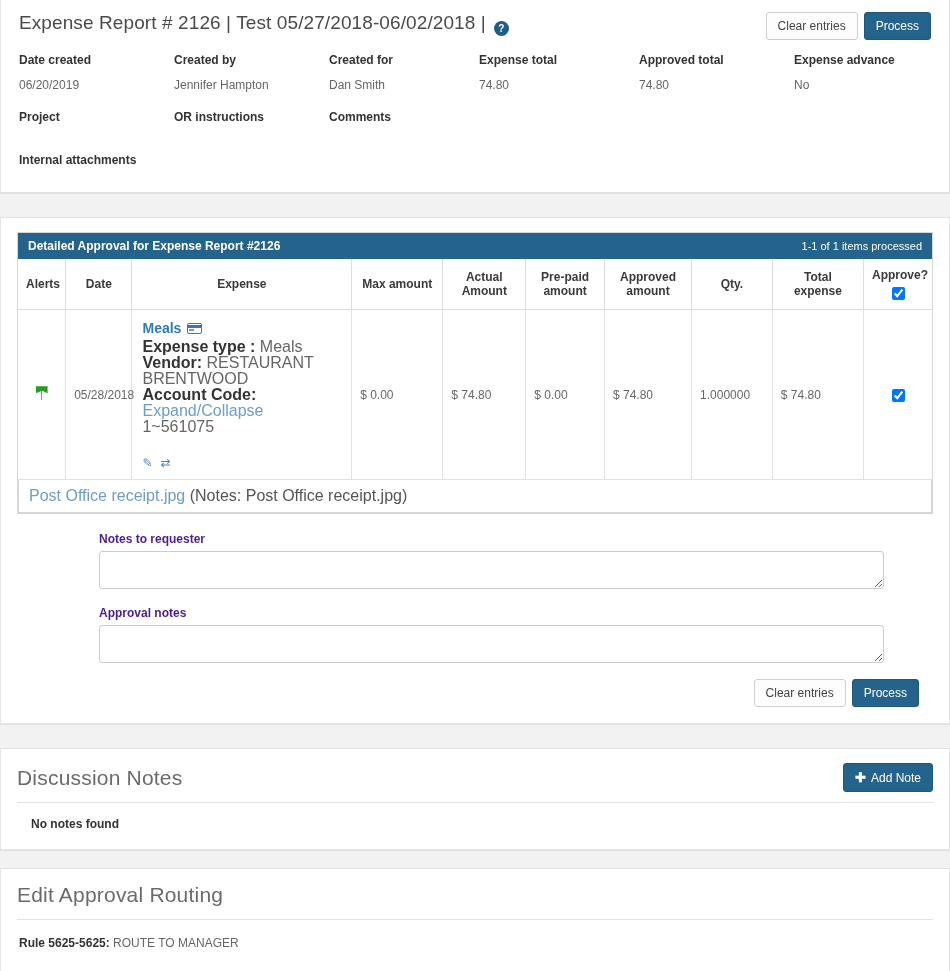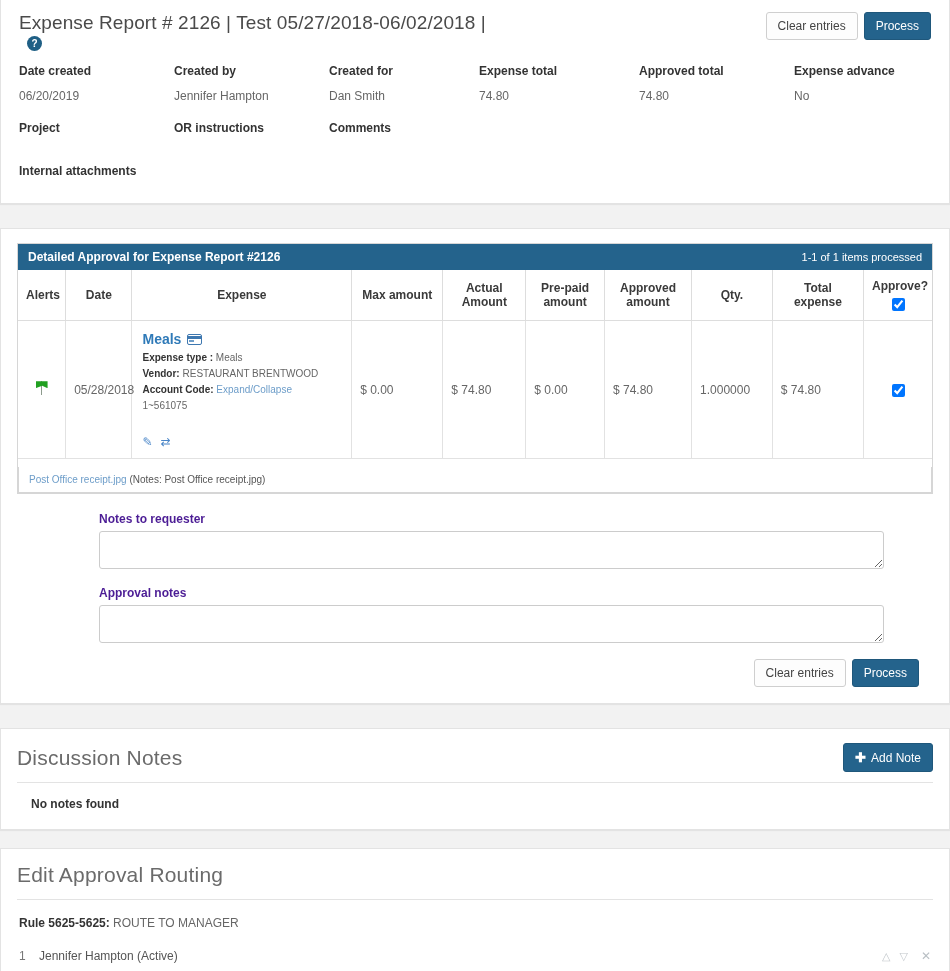--- a/index.html
+++ b/index.html
@@ -20,21 +20,21 @@
     border-top: none;
     box-shadow: 0 1px 1px rgba(0,0,0,.06);
   }
 
   
   .hdr-panel { padding: 10px 18px 22px 18px; }
   .hdr-top { display: flex; align-items: flex-start; justify-content: space-between; }
   .hdr-title {
     font-size: 19px; font-weight: 400; color: #4a4a4a;
     line-height: 26px; letter-spacing: .1px;
-    display: flex; align-items: flex-start; gap: 0; flex-direction: column;
+    display: flex; align-items: flex-end; gap: 0;
   }
   .hdr-title .t { white-space: nowrap; }
   .help-icon {
     display: inline-flex; align-items: center; justify-content: center;
     width: 15px; height: 15px; border-radius: 50%;
     background: #1f5f85; color: #fff;
     font-size: 10px; font-weight: 700; line-height: 1;
     margin-left: 8px; position: relative; top: 0px;
     font-family: "Liberation Sans", sans-serif;
   }
@@ -102,36 +102,36 @@
   .col-appr { width: 66px; }
 
   .exp-cell { padding: 10px 8px 10px 10px !important; vertical-align: top !important; }
   .exp-title {
     color: #2f7ab8; font-size: 14px; font-weight: 700;
     display: flex; align-items: center; gap: 6px; margin-bottom: 3px;
   }
   .cc-icon { display: inline-block; width: 15px; height: 11px; border: 1.5px solid #3e78b0; border-radius: 2px; position: relative; background:#fff; }
   .cc-icon::before { content:""; position:absolute; left:-0.5px; right:-0.5px; top:1px; height:3px; background:#3e78b0; }
   .cc-icon::after { content:""; position:absolute; left:1px; bottom:1.5px; width:5px; height:2px; background:#6d9dc9; }
-  .exp-line { font-size: 10px; line-height: 16px; color: #666; }
+  .exp-line { font-size: 16px; line-height: 16px; color: #666; }
   .exp-line b { color: #333; font-weight: 700; }
   .exp-line a { color: #6d9dc9; text-decoration: none; }
   .exp-icons { margin-top: 22px; display: flex; gap: 8px; align-items: center; }
   .icn { color: #4a86c8; font-size: 12px; line-height: 1; cursor: pointer; }
   .flag-icon { display:inline-block; width:14px; height:15px; position:relative; }
   .flag-icon::before { content:""; position:absolute; left:6px; top:0; width:1.6px; height:14px; background:#8d9b8d; }
   .flag-icon::after { content:""; position:absolute; left:1px; top:0.5px; width:12px; height:7px; background:#21a021;
      clip-path: polygon(0 0,100% 0,100% 100%,55% 62%,0 100%); }
 
   input[type=checkbox].cb {
     width: 13px; height: 13px; margin: 0; vertical-align: middle; cursor: pointer;
   }
   .th-cb { display: block; text-align: center; margin-top: 4px; }
 
-  .attach-row { border: 1px solid #d6d6d6; border-top: none; padding: 7px 10px; font-size: 10px; color: #555; background:#fff;margin-top:8px; }
+  .attach-row { border: 1px solid #d6d6d6; border-top: none; padding: 7px 10px; font-size: 16px; color: #555; background:#fff; }
   .attach-row a { color: #6d9dc9; text-decoration: none; }
 
   
   .notes-area { padding: 18px 82px 0 82px; }
   .notes-label { font-size: 12px; font-weight: 700; color: #4c1d95; margin-bottom: 5px; }
   textarea.note {
     width: 785px; height: 38px; resize: vertical;
     border: 1px solid #ccc; border-radius: 3px;
     padding: 6px 8px; font-family: "Liberation Sans", sans-serif; font-size: 12px;
     color: #555; outline: none; background: #fff; display:block;

